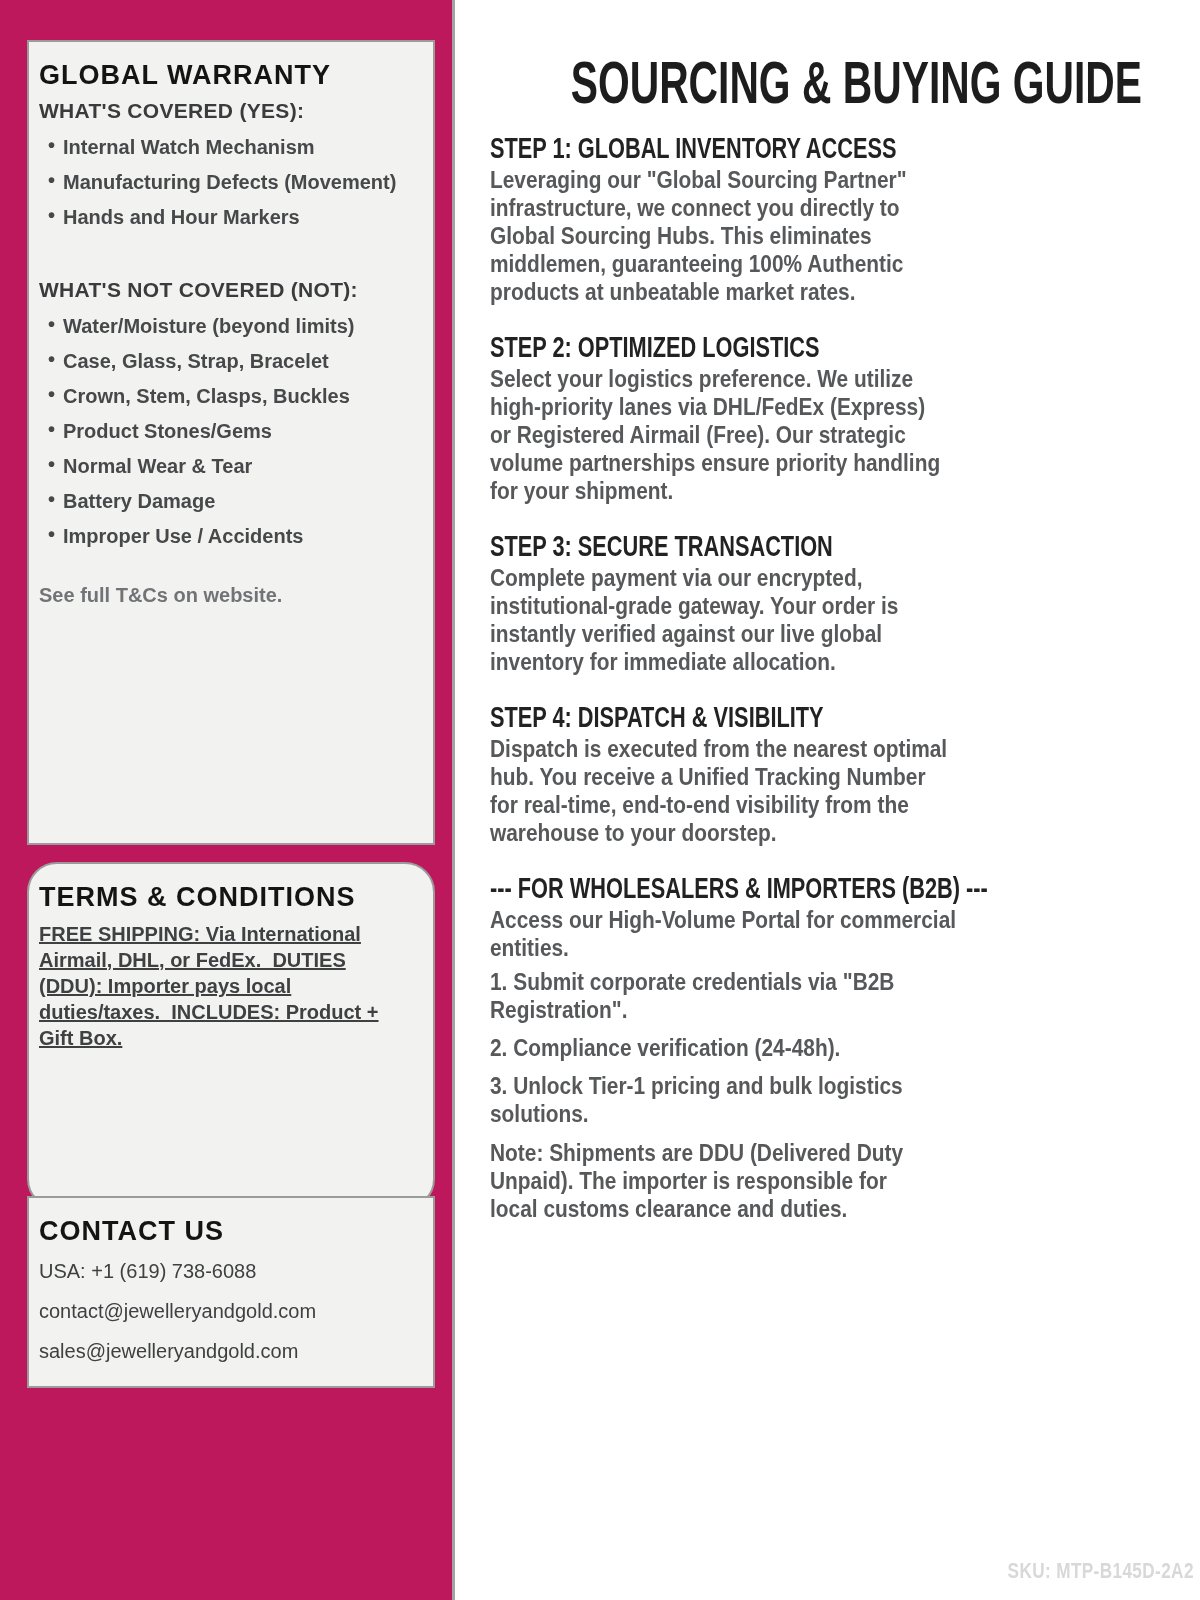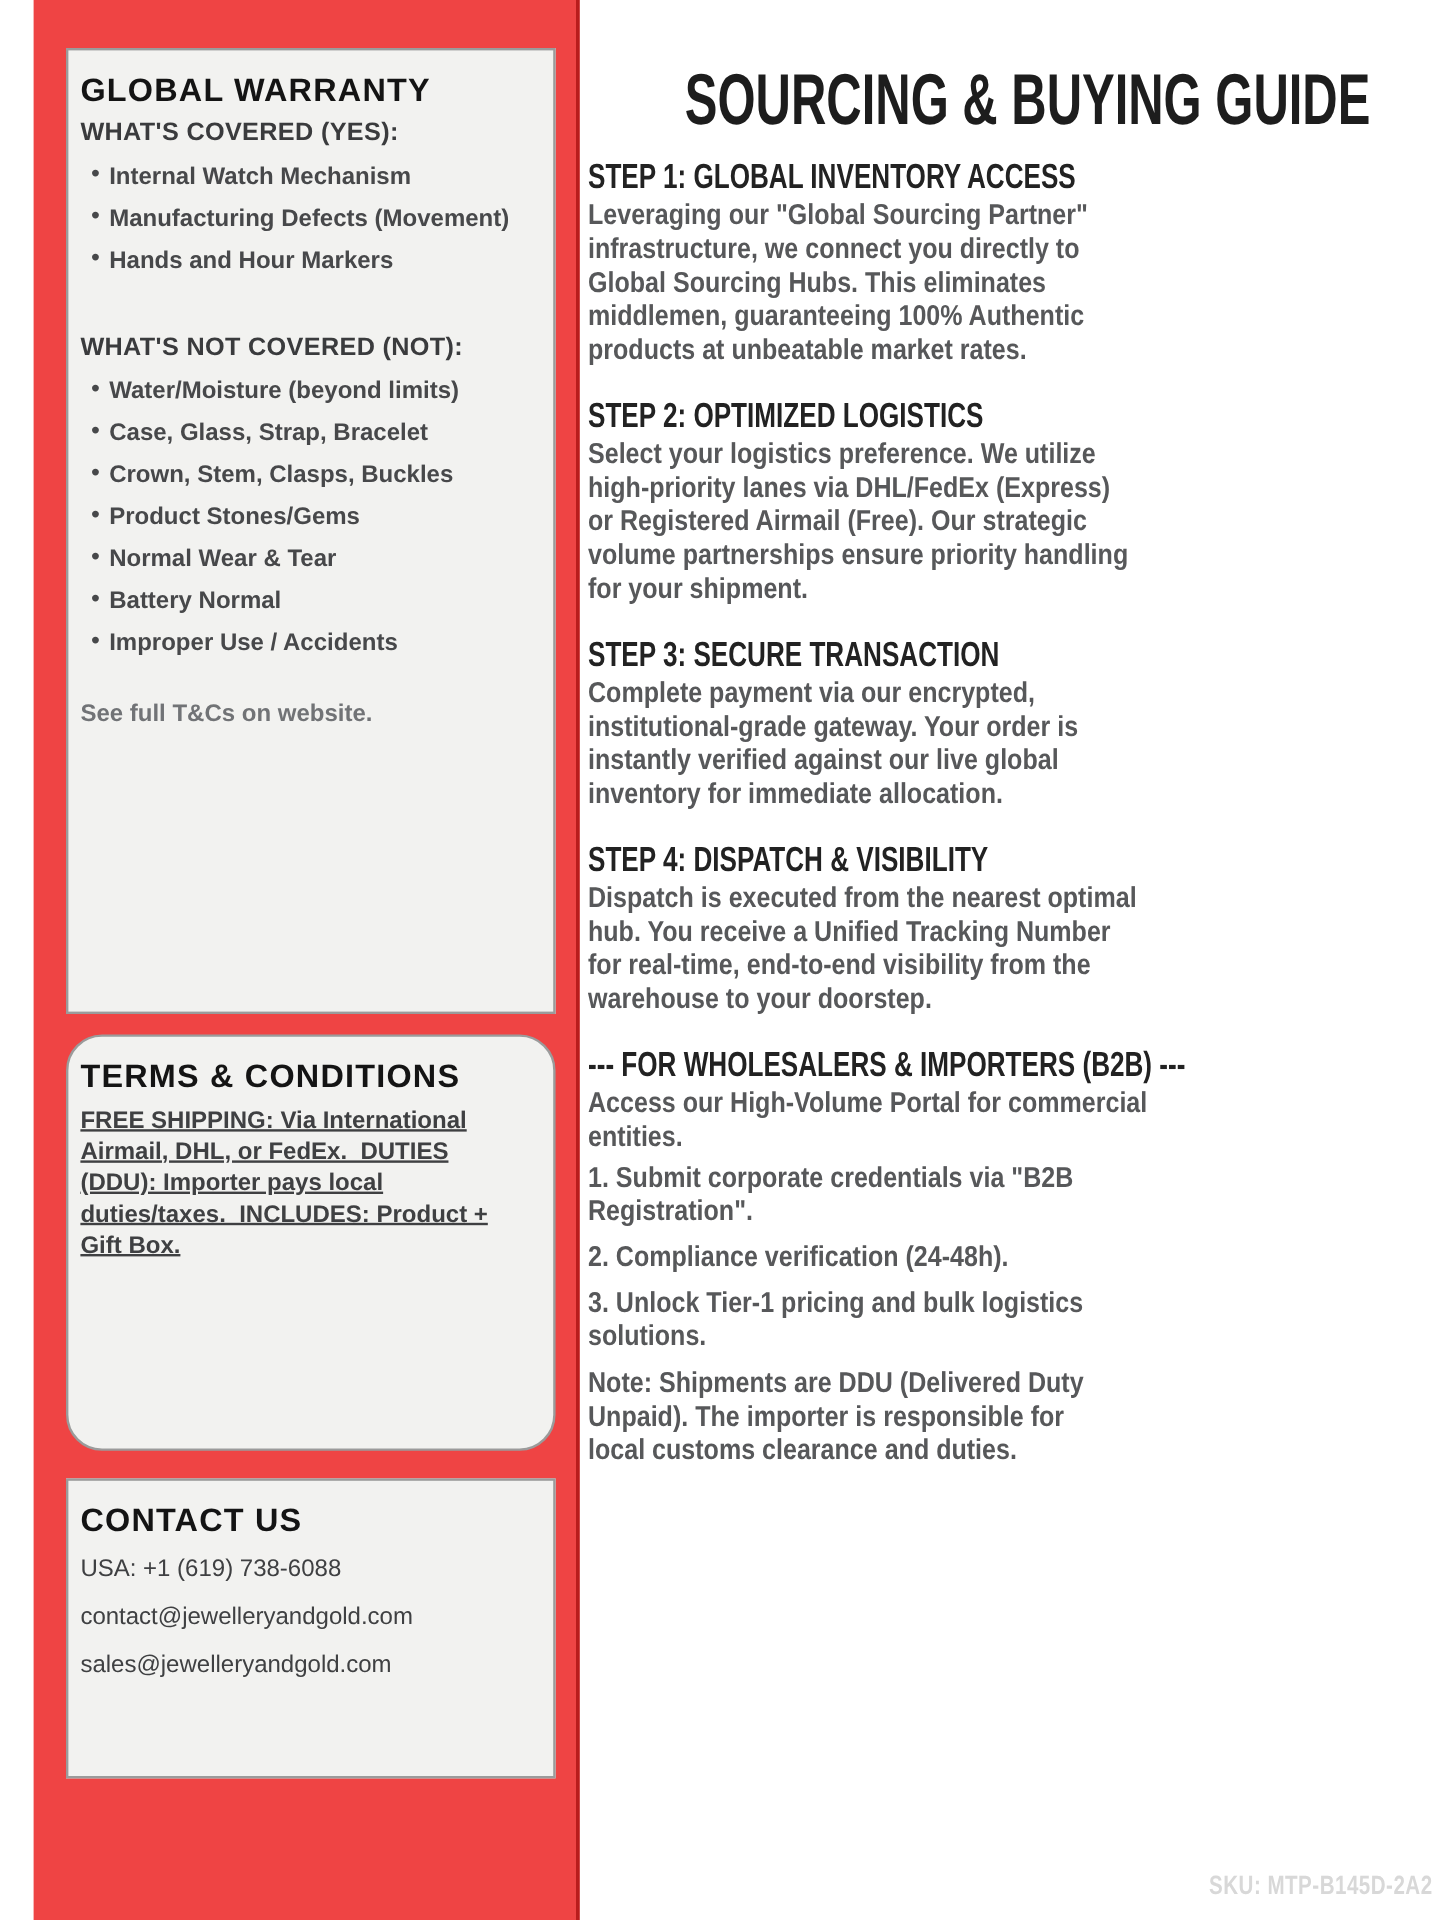--- a/index.html
+++ b/index.html
@@ -5,30 +5,30 @@
   html,body{margin:0;padding:0;}
   body{
     width:1200px;height:1600px;position:relative;overflow:hidden;
     background:#ffffff;
     font-family:"Liberation Sans","DejaVu Sans",sans-serif;
     -webkit-font-smoothing:antialiased;
   }
   
   .sidebar{
     position:absolute;left:0;top:0;bottom:0;width:455px;
-    background:#ef4444;border-right:3px solid #b91c1c;box-sizing:border-box;margin-left:28px;
+    background:#be185d;border-right:3px solid #a3a3a3;box-sizing:border-box;
   }
   .panel{
     position:absolute;left:27px;width:408px;box-sizing:border-box;
     background:#f2f2f0;border:2px solid #9b9b9b;
     padding:18px 10px 10px 10px;
   }
   #panel-warranty{top:40px;height:805px;}
   #panel-terms{top:862px;height:347px;border-radius:30px;}
-  #panel-contact{top:1232px;height:250px;}
+  #panel-contact{top:1196px;height:192px;}
   .panel h2{
     margin:0;font-size:27px;line-height:30px;font-weight:800;
     color:#141414;letter-spacing:1px;
   }
   .sub{
     margin:8px 0 6px 0;font-size:21px;line-height:26px;font-weight:700;
     color:#3a3b3d;letter-spacing:0.3px;
   }
   .sub.gap{margin-top:42px;}
   ul.blist{list-style:none;margin:4px 0 0 0;padding:0;}
@@ -88,21 +88,21 @@
       <li>Manufacturing Defects (Movement)</li>
       <li>Hands and Hour Markers</li>
     </ul>
     <div class="sub gap">WHAT'S NOT COVERED (NOT):</div>
     <ul class="blist">
       <li>Water/Moisture (beyond limits)</li>
       <li>Case, Glass, Strap, Bracelet</li>
       <li>Crown, Stem, Clasps, Buckles</li>
       <li>Product Stones/Gems</li>
       <li>Normal Wear &amp; Tear</li>
-      <li>Battery Normal</li>
+      <li>Battery Damage</li>
       <li>Improper Use / Accidents</li>
     </ul>
     <p class="footnote">See full T&amp;Cs on website.</p>
   </div>
 
   <div class="panel" id="panel-terms">
     <h2>TERMS &amp; CONDITIONS</h2>
     <p class="terms-body">FREE SHIPPING: Via International
 Airmail, DHL, or FedEx.  DUTIES
 (DDU): Importer pays local

